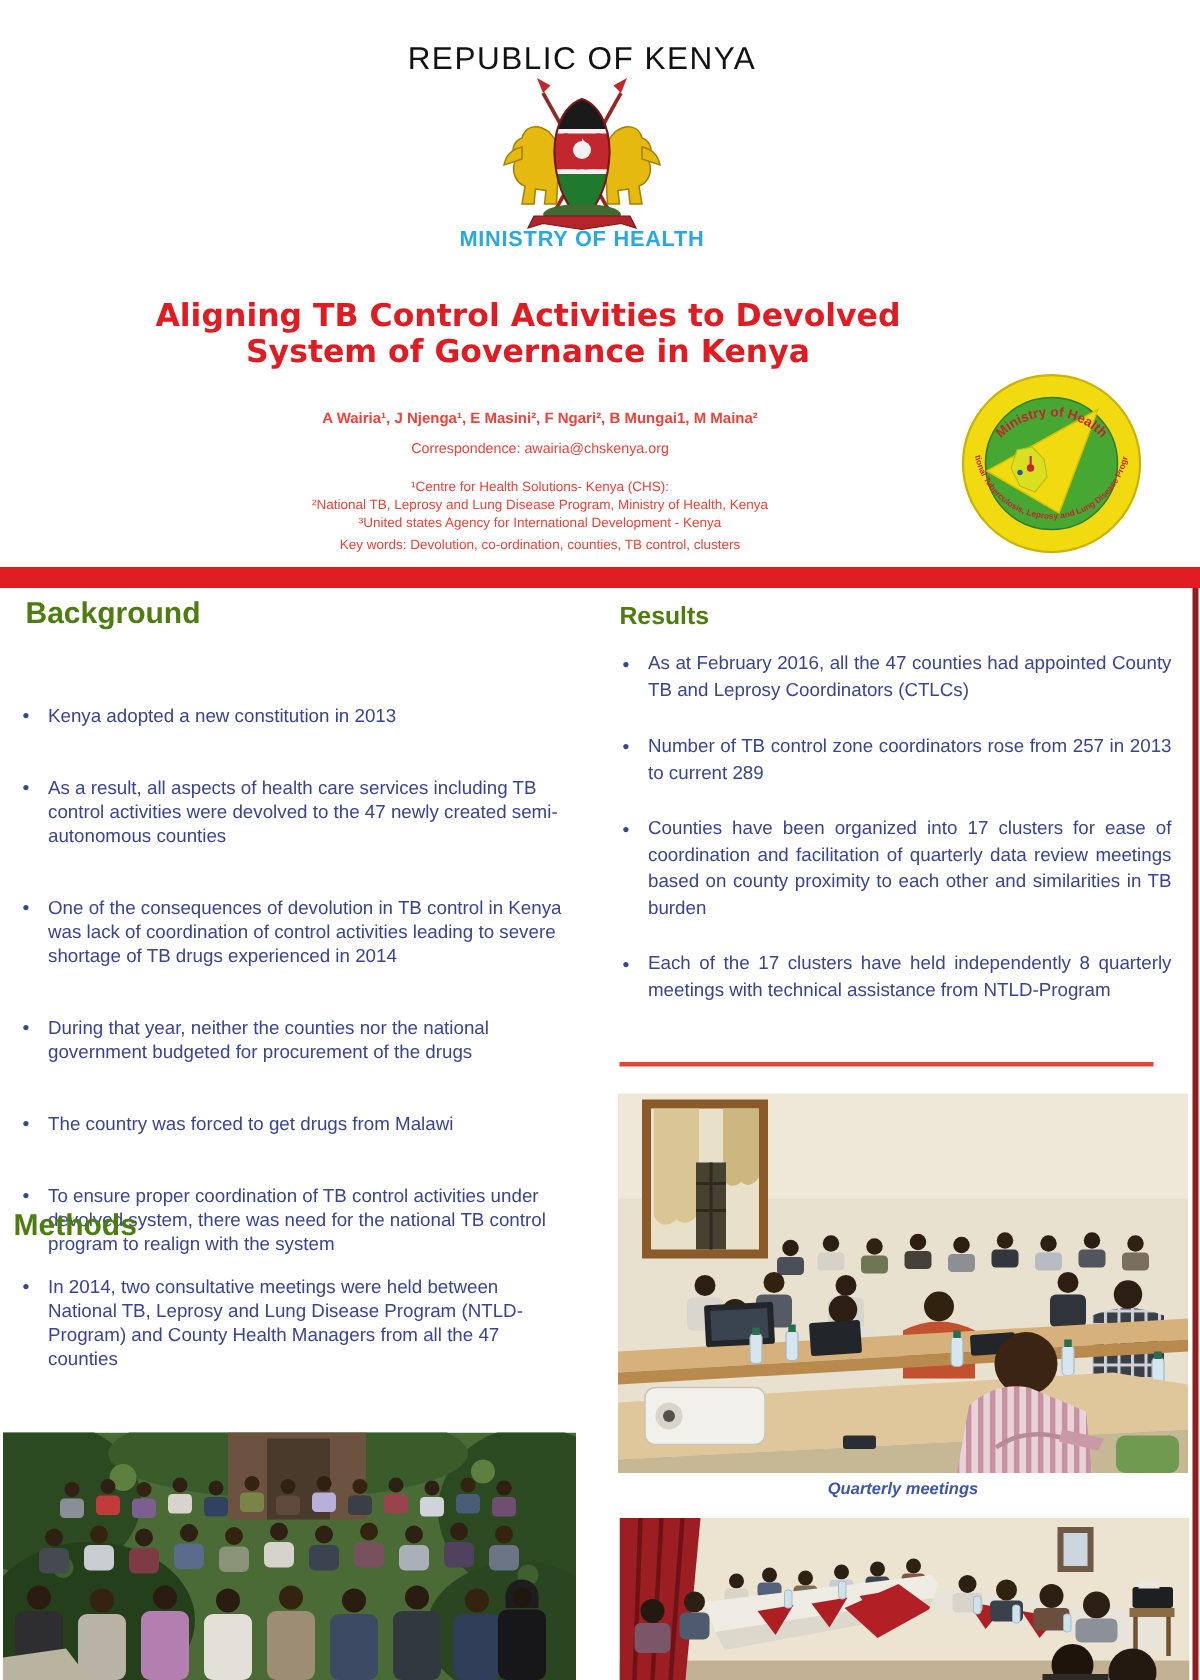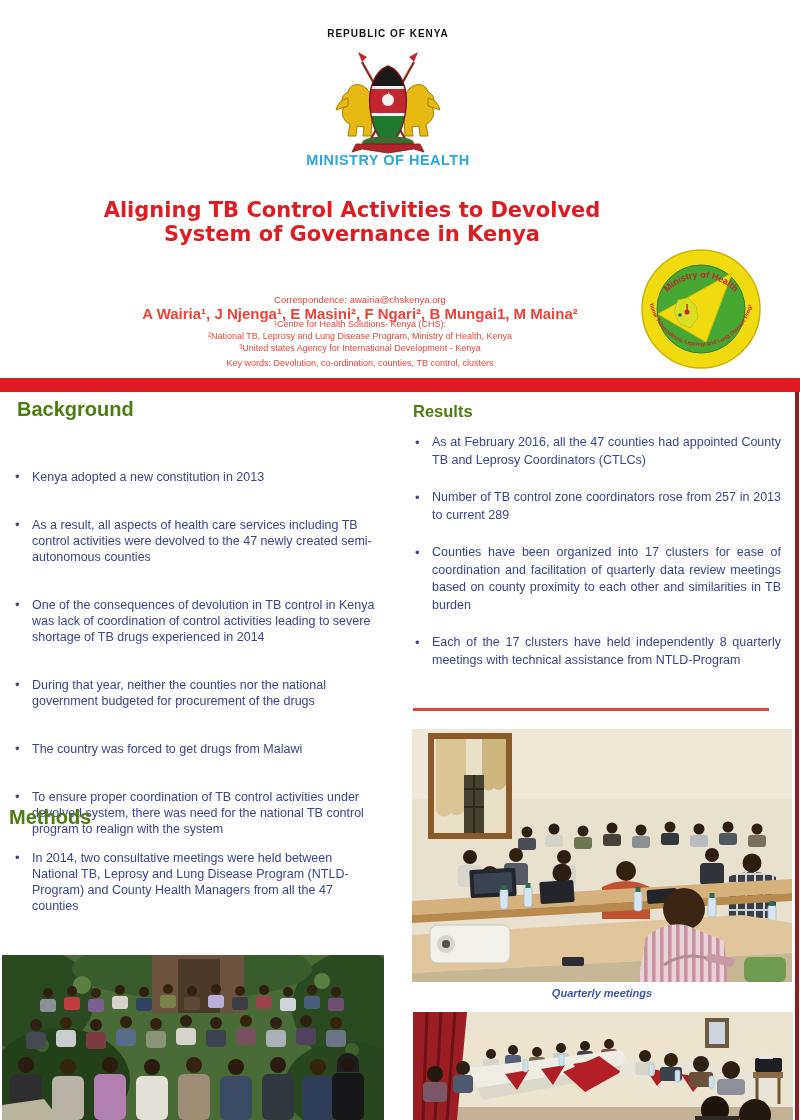--- a/index.html
+++ b/index.html
@@ -1,27 +1,27 @@
 <!DOCTYPE html>
 <html><head>
 <meta charset="utf-8">
 <style>
   html,body{margin:0;padding:0;background:#fff;}
   .page{position:relative;width:800px;height:1120px;background:#ffffff;overflow:hidden;
         font-family:"Liberation Sans",sans-serif;}
   .country{position:absolute;left:0;top:28px;width:776px;text-align:center;
-           font-size:10px;font-weight:bold;letter-spacing:1px;color:#121212;}
+           font-size:21px;font-weight:normal;letter-spacing:1px;color:#121212;}
   .arms{position:absolute;left:328px;top:48px;}
   .ministry{position:absolute;left:0;top:152px;width:776px;text-align:center;
             font-size:14.5px;font-weight:bold;letter-spacing:.5px;color:#2aa9e1;}
   .title{position:absolute;left:0;top:198px;width:704px;text-align:center;
          font-family:"DejaVu Sans",sans-serif;font-size:21px;line-height:1.15;
          font-weight:bold;color:#e11b22;}
   .authors{position:absolute;left:0;top:274px;width:720px;text-align:center;
-           font-size:15px;font-weight:bold;color:#ef4238;margin-top:31px;}
+           font-size:10px;font-weight:bold;color:#ef4238;}
   .corresp{position:absolute;left:0;top:294px;width:720px;text-align:center;
            font-size:9.5px;color:#ef4238;}
   .affil{position:absolute;left:0;top:318px;width:720px;text-align:center;
          font-size:9px;line-height:1.35;color:#ef4238;}
   .keywords{position:absolute;left:0;top:358px;width:720px;text-align:center;
             font-size:9px;color:#ef4238;}
   .ntld-logo{position:absolute;left:640px;top:248px;}
 
   
   .redbar{position:absolute;left:0;top:378px;width:800px;height:14px;background:#e11b22;}

